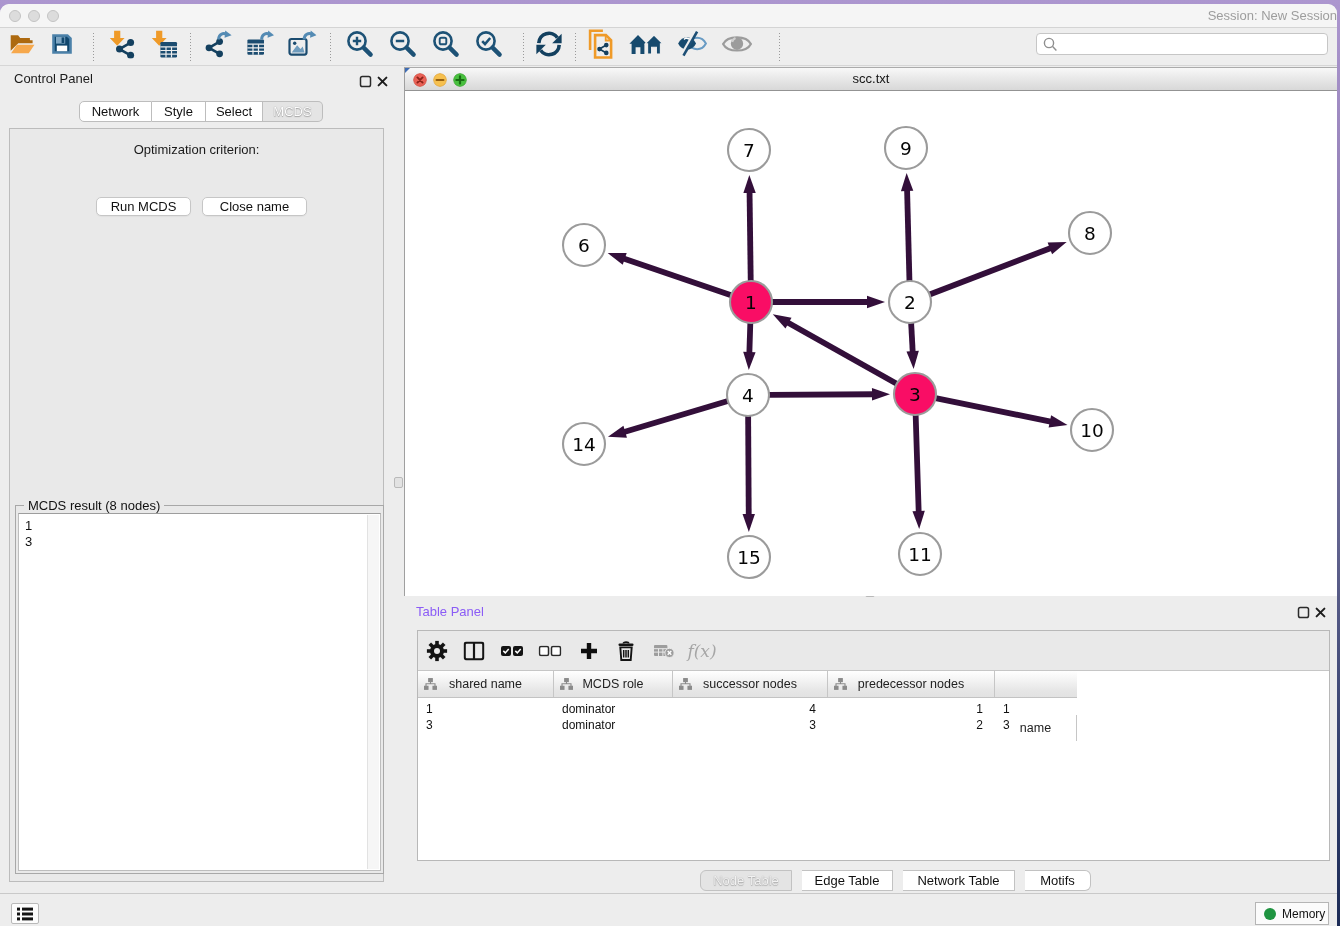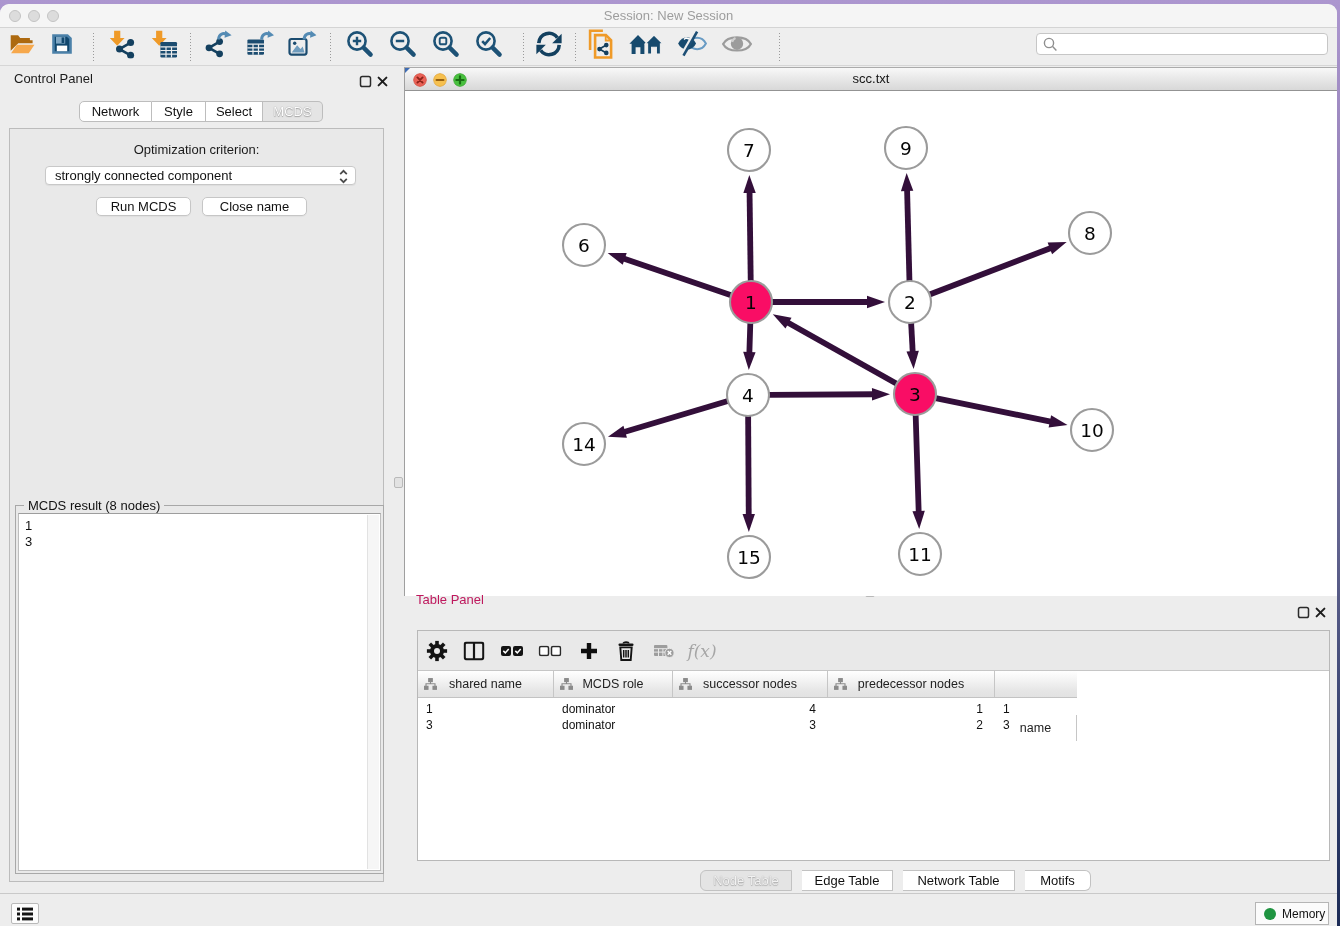--- a/index.html
+++ b/index.html
@@ -7,21 +7,21 @@
 body { font-family:"Liberation Sans", sans-serif;
   background:linear-gradient(180deg,#ac96cf 0%,#9d89c0 14%,#8a7cae 32%,#63648f 58%,#33406e 82%,#1c2b56 100%); }
 .window { position:absolute; left:0; top:4px; width:1337px; height:922px;
   background:#ededed; border-radius:9px 9px 0 0; overflow:hidden; }
 
 .titlebar { position:absolute; left:0; top:0; width:100%; height:24px;
   background:#f5f5f5; border-bottom:1px solid #d4d4d4; border-radius:9px 9px 0 0; }
 .tl-dot { position:absolute; top:6px; width:12px; height:12px; border-radius:50%;
   background:#dcdcdc; border:1px solid #c3c3c3; }
 .win-title { position:absolute; left:0; right:0; top:0; height:24px; line-height:23px;
-  text-align:center; font-size:13px; color:#9d9d9d; }
+  text-align:right; font-size:13px; color:#9d9d9d; }
 
 .toolbar { position:absolute; left:0; top:24px; width:100%; height:38px;
   background:#eeeeee; border-bottom:1px solid #d6d6d6; }
 .tbtn { position:absolute; top:16px; transform:translate(-50%,-50%); display:flex;
   align-items:center; justify-content:center; cursor:default; }
 .tsep { position:absolute; top:5px; height:28px; width:1px;
   background-image:linear-gradient(#9a9a9a 34%, rgba(0,0,0,0) 0%);
   background-size:1px 3px; background-repeat:repeat-y; }
 .searchbox { position:absolute; left:1036px; top:5px; width:292px; height:22px;
   background:#fff; border:1px solid #c6c6c6; border-radius:4px; display:flex; align-items:center; }
@@ -68,21 +68,21 @@
 .net-titlebar { position:absolute; left:0; top:0; width:100%; height:23px;
   background:linear-gradient(#f8f8f8,#e9e9e9 45%,#d8d8d8); border-bottom:1px solid #939393; }
 .net-title { position:absolute; left:0; right:0; top:0; height:23px; line-height:22px;
   text-align:center; font-size:13px; color:#141414; }
 .net-corner { position:absolute; left:0; top:0; width:0; height:0;
   border-top:5px solid #3e6cb4; border-right:5px solid transparent; }
 .light { position:absolute; top:5px; width:14px; height:14px; border-radius:50%; }
 .canvas { position:absolute; left:0; top:23px; width:100%; height:505px; background:#fff; }
 .canvas svg { position:absolute; left:0; top:0; }
 
-.tp-title { position:absolute; left:416px; top:588px; font-size:13px; color:#be185d; }
+.tp-title { position:absolute; left:416px; top:600px; font-size:13px; color:#8b5cf6; }
 .tp-box { position:absolute; left:417px; top:626px; width:913px; height:231px;
   background:#fff; border:1px solid #b8b8b8; }
 .tp-toolbar { position:absolute; left:0; top:0; width:100%; height:40px;
   background:#e9e9e9; border-bottom:1px solid #c6c6c6; }
 .tp-btn { position:absolute; top:20px; transform:translate(-50%,-50%); display:flex;
   align-items:center; justify-content:center; }
 .fx { font-family:"DejaVu Serif", serif; font-style:italic; font-size:17px; color:#a6a6a6; }
 .thead { position:absolute; left:0; top:40px; height:27px; display:flex;
   background:linear-gradient(#ffffff, #f2f2f2 40%, #e6e6e6 75%, #e2e2e2);
   border-bottom:1px solid #c3c3c3; }
@@ -310,29 +310,20 @@
       </svg>
   </span>
   <div class="tabbar" style="left:79px; top:97px">
     <span class="tab first" style="width:73px">Network</span>
     <span class="tab" style="width:54px">Style</span>
     <span class="tab" style="width:57px">Select</span>
     <span class="tab last selected" style="width:60px">MCDS</span>
   </div>
   <div class="cp-content">
     <div class="opt-label">Optimization criterion:</div>
-    <div class="combo">
-      <span>strongly connected component</span>
-      <span class="chev">
-        <svg width="11" height="15" viewBox="0 0 11 15">
-          <path d="M2.2,5.2 L5.5,1.8 L8.8,5.2" fill="none" stroke="#4a4a4a" stroke-width="1.7"></path>
-          <path d="M2.2,9.8 L5.5,13.2 L8.8,9.8" fill="none" stroke="#4a4a4a" stroke-width="1.7"></path>
-        </svg>
-      </span>
-    </div>
     <button class="mac-btn" style="left:86px; top:68px; width:95px">Run MCDS</button>
     <button class="mac-btn" style="left:192px; top:68px; width:105px">Close name</button>
     <div class="fieldset">
       <span class="legend">MCDS result (8 nodes)</span>
       <div class="resultbox">
         <div class="lines">1
 3</div>
         <div class="scrolltrack"></div>
       </div>
     </div>

